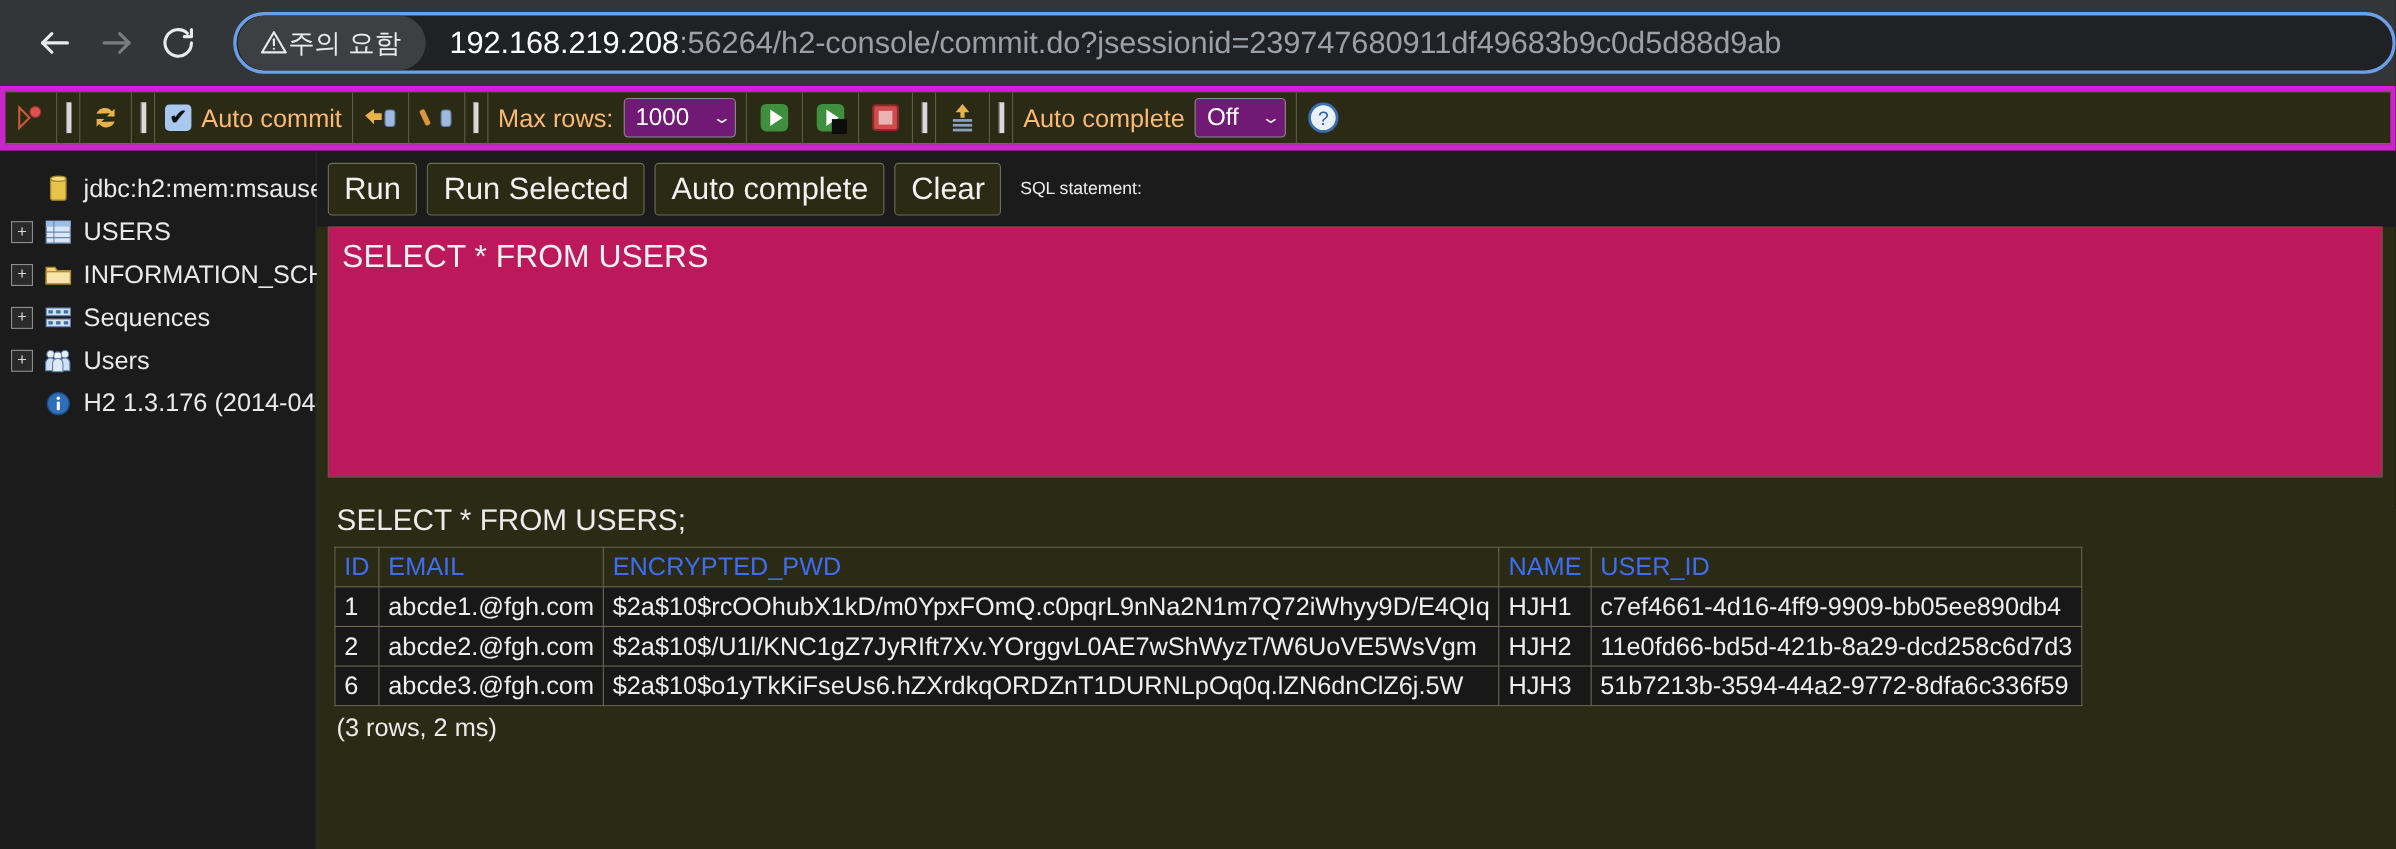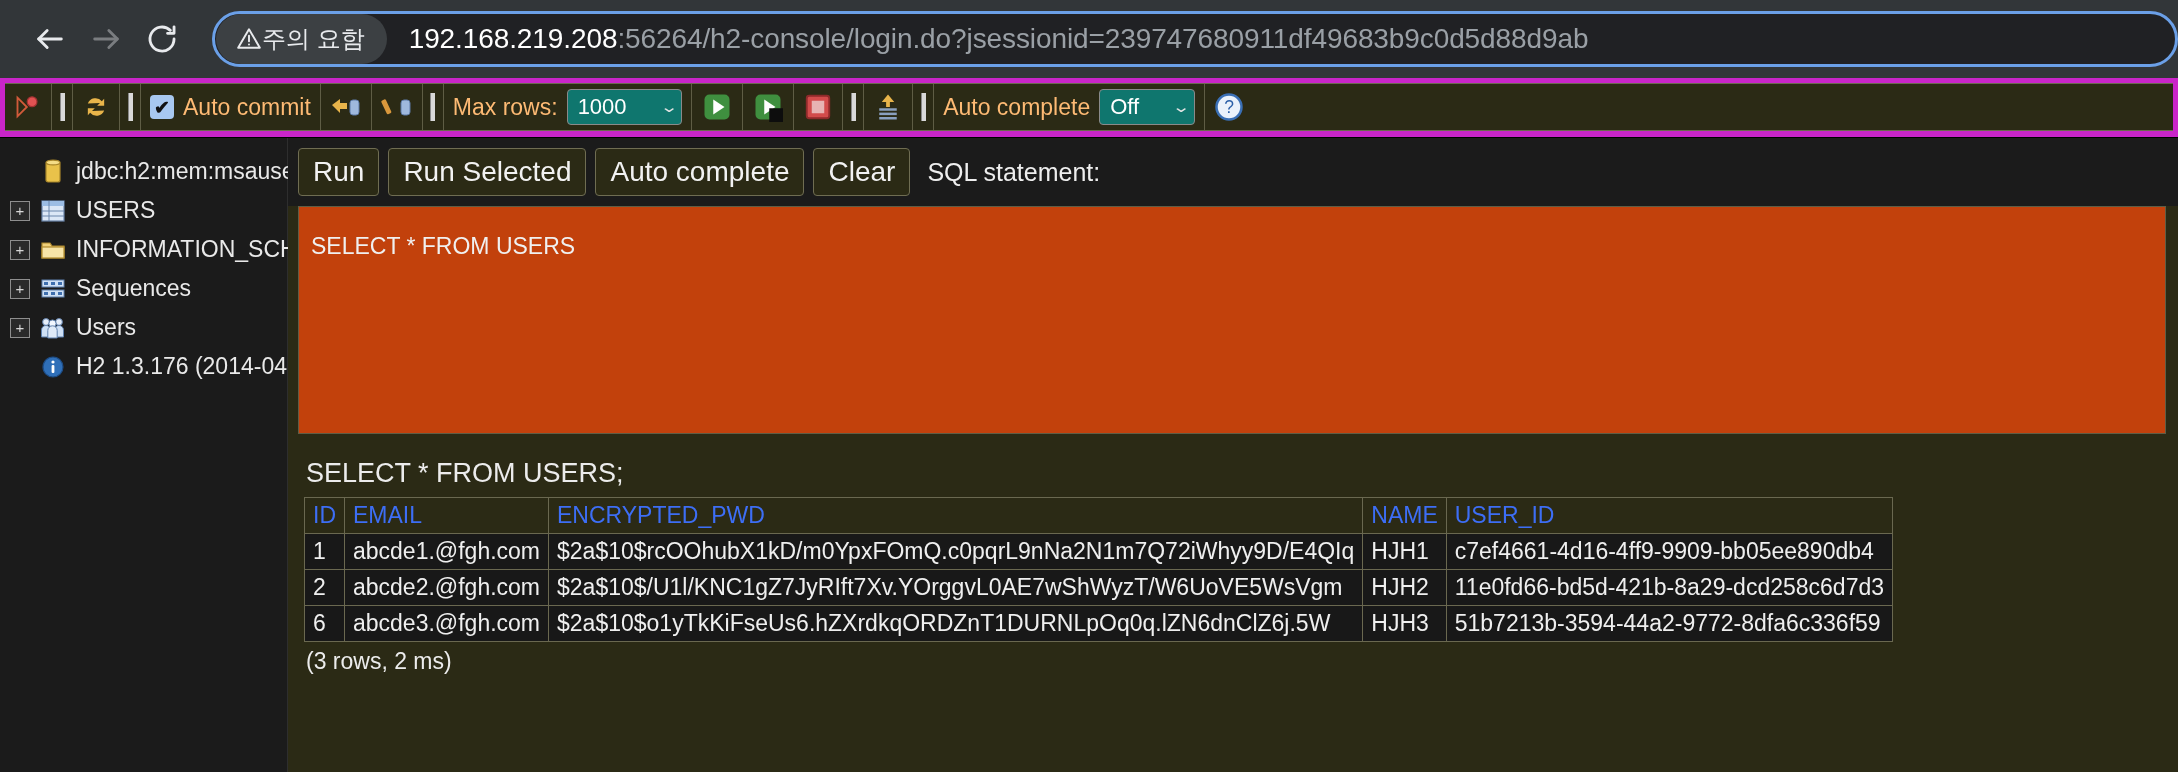--- a/index.html
+++ b/index.html
@@ -125,32 +125,32 @@
     display: flex;
     align-items: center;
     justify-content: center;
     color: #111;
     font-size: 19px;
     line-height: 1;
     margin-right: 9px;
     font-weight: bold;
   }
   .tb-select {
-    background: #0f766e;
+    background: #701a75;
     color: #ffffff;
     border: 1px solid #8a8a8a;
     border-radius: 4px;
     font-size: 22px;
     height: 36px;
     padding: 0 6px 0 10px;
     margin-left: 9px;
     font-family: "Liberation Sans", sans-serif;
     display: flex;
     align-items: center;
-    gap: 36px;
+    gap: 23px;
     box-sizing: border-box;
   }
   .tb-select .chev {
     font-size: 15px;
     color: #e6e6e6;
     transform: scaleX(1.5);
     display:inline-block;
   }
 
   
@@ -223,32 +223,32 @@
     color: #f2f2f2;
     border: 1px solid #6f6d52;
     border-radius: 4px;
     font-size: 28px;
     padding: 7px 14px;
     font-family: "Liberation Sans", sans-serif;
     white-space: nowrap;
   }
   .sql-label {
     color: #eeeeee;
-    font-size: 25px;
+    font-size: 16px;
     margin-left: 8px;
     white-space: nowrap;
   }
   .sql-area {
     margin: 0 12px 0 10px;
     height: 228px;
-    background: #c2410c;
+    background: #be185d;
     border: 1px solid #5f5d45;
     color: #f0f0f0;
-    font-size: 23px;
-    padding: 25px 12px;
+    font-size: 29px;
+    padding: 9px 12px;
     box-sizing: border-box;
     font-family: "Liberation Sans", sans-serif;
     line-height: 1.25;
     white-space: pre;
     overflow: hidden;
   }
   .result-pane {
     margin: 18px 12px 0 10px;
     padding: 0;
   }
@@ -316,21 +316,21 @@
 
   <div class="omnibox">
     <div class="warn-chip">
       <svg width="26" height="26" viewBox="0 0 24 24" fill="none" stroke="#e8eaed" stroke-width="1.8" stroke-linecap="round" stroke-linejoin="round">
         <path d="M12 3 L22 20 L2 20 Z"></path>
           <line x1="12" y1="9" x2="12" y2="14"></line>
           <line x1="12" y1="17" x2="12" y2="17"></line>
       </svg>
       <span class="warn-text">주의 요함</span>
     </div>
-    <div class="url-text"><span class="host">192.168.219.208</span><span>:56264/h2-console/login.do?jsessionid=239747680911df49683b9c0d5d88d9ab</span></div>
+    <div class="url-text"><span class="host">192.168.219.208</span><span>:56264/h2-console/commit.do?jsessionid=239747680911df49683b9c0d5d88d9ab</span></div>
   </div>
 </div>
 
 <div class="h2-toolbar-wrap">
   <div class="h2-toolbar">
 
     <div class="tb-cell">
       <svg class="ic" width="28" height="28" viewBox="0 0 24 24">
         <path d="M3 4 L11 12 L3 20 Z" fill="none" stroke="#d05a3a" stroke-width="1.6"></path>
         <circle cx="15.5" cy="7.5" r="4.2" fill="#e05252" stroke="#a23232" stroke-width="1"></circle>

